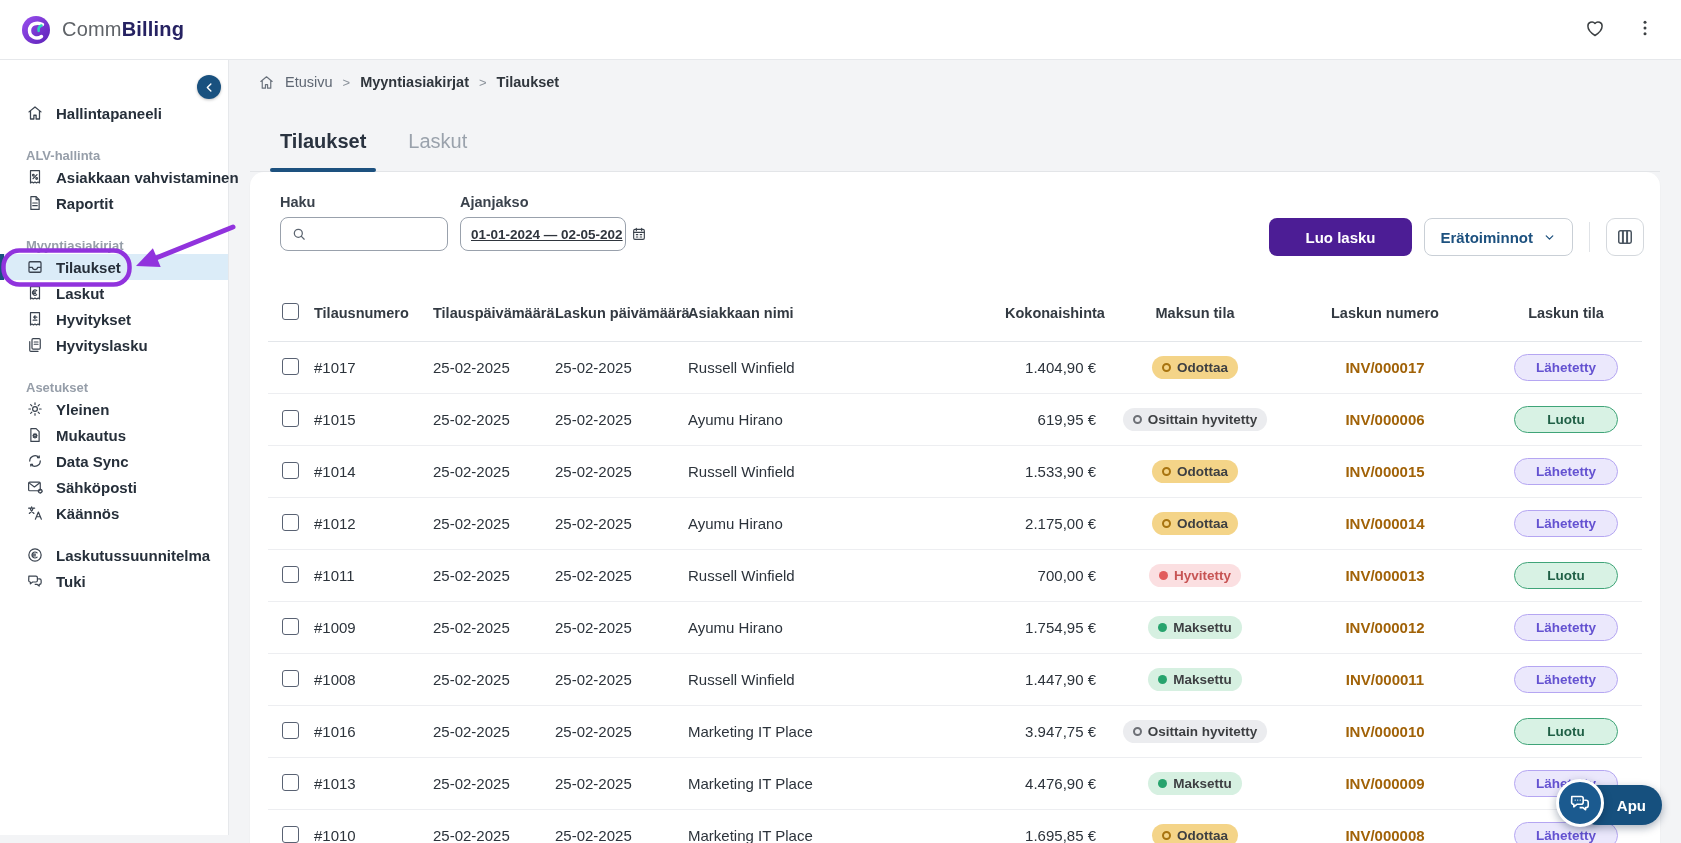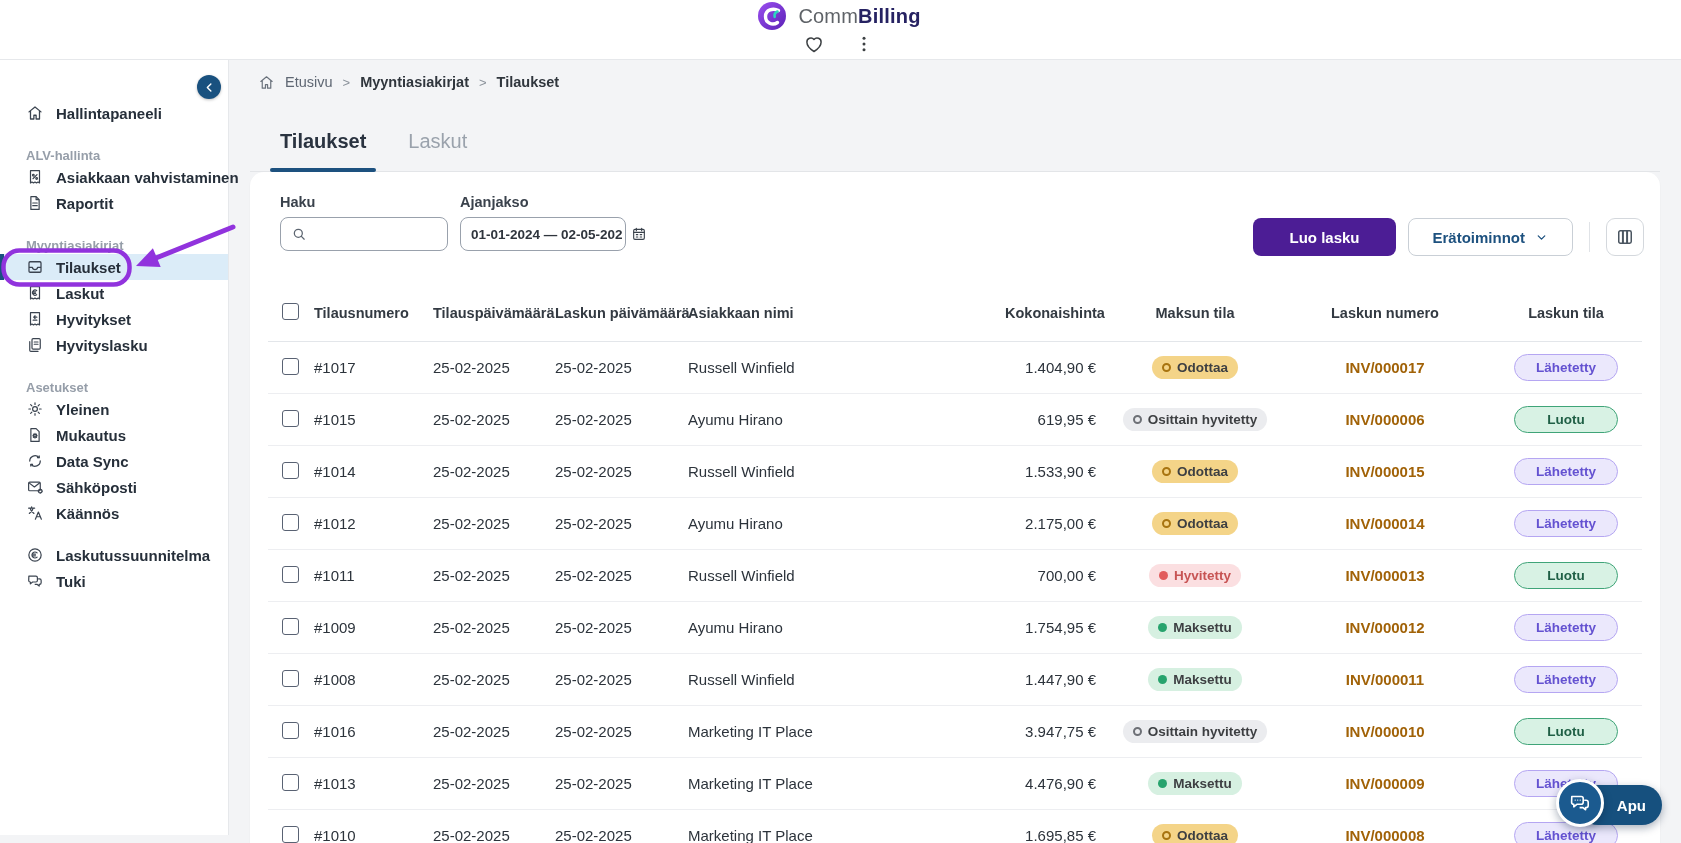--- a/index.html
+++ b/index.html
@@ -3,21 +3,21 @@
 <meta charset="utf-8">
 <style>
   html,body{margin:0;padding:0;background:#e9eaec;}
   .stage{position:relative;width:1681px;height:843px;overflow:hidden;background:#f3f4f6;
          font-family:"Liberation Sans","DejaVu Sans",sans-serif;-webkit-font-smoothing:antialiased;color:#2c333b;}
   .icon{display:inline-flex;align-items:center;justify-content:center;}
   .icon svg{display:block;}
 
   
   .topbar{position:absolute;left:0;top:0;width:100%;height:60px;background:#fff;border-bottom:1px solid #e6e8eb;
-          display:flex;align-items:center;justify-content:space-between;padding:0 24px 0 20px;box-sizing:border-box;z-index:5;flex-direction:column;}
+          display:flex;align-items:center;justify-content:space-between;padding:0 24px 0 20px;box-sizing:border-box;z-index:5;}
   .brand{display:flex;align-items:center;gap:10px;}
   .brand .logo svg{width:32px;height:32px;}
   .brand-text{font-size:20px;color:#5f6368;letter-spacing:.2px;}
   .brand-text b{color:#262262;font-weight:700;}
   .topbar-actions{display:flex;align-items:center;gap:26px;}
   .top-icon-btn{background:none;border:none;padding:2px;cursor:pointer;color:#3c4043;}
   .top-icon-btn svg{width:20px;height:20px;}
 
   
   .sidebar{position:absolute;left:0;top:60px;width:229px;bottom:8px;background:#fff;border-right:1px solid #e6e8eb;box-sizing:border-box;z-index:4;}
@@ -55,27 +55,27 @@
   
   .toolbar{position:relative;height:112px;}
   .filters{position:absolute;left:30px;top:22px;display:flex;gap:12px;}
   .field label{display:block;font-size:14.5px;font-weight:600;color:#3a424c;margin-bottom:7px;}
   .input{height:34px;border:1px solid #99a1ac;border-radius:8px;background:#fff;display:flex;align-items:center;
          padding:0 10px;box-sizing:border-box;}
   .search-box{width:168px;gap:6px;}
   .search-box .icon{width:16px;height:16px;color:#5c6570;}
   .search-box .icon svg{width:16px;height:16px;}
   .search-box input{border:none;outline:none;flex:1;min-width:0;font-size:14px;font-family:inherit;background:transparent;}
-  .date-box{width:166px;justify-content:space-between;gap:8px;font-size:13.5px;font-weight:600;color:#2f353d;cursor:pointer;white-space:nowrap;}
+  .date-box{width:166px;justify-content:space-between;gap:8px;font-size:13.5px;font-weight:600;color:#2f353d;cursor:pointer;white-space:nowrap;text-decoration:underline;}
   .date-box .icon{width:16px;height:16px;color:#3a424c;}
   .date-box .icon svg{width:16px;height:16px;}
   .actions{position:absolute;right:16px;top:46px;display:flex;align-items:center;gap:12px;}
   .btn-primary{height:38px;padding:0 36px;background:#4c1d95;color:#fff;font-weight:700;font-size:15px;border:none;
                border-radius:8px;cursor:pointer;font-family:inherit;}
-  .btn-outline{height:38px;padding:0 24px;background:#fff;border:1px solid #c9cfd6;border-radius:8px;color:#1d517f;
+  .btn-outline{height:38px;padding:0 16px;background:#fff;border:1px solid #c9cfd6;border-radius:8px;color:#1d517f;
                font-weight:700;font-size:15px;display:flex;align-items:center;gap:10px;cursor:pointer;font-family:inherit;}
   .btn-outline .icon{width:13px;height:13px;color:#1d517f;}
   .btn-outline .icon svg{width:13px;height:13px;}
   .v-divider{width:1px;height:30px;background:#e0e3e7;margin:0 4px;}
   .icon-btn{width:38px;height:38px;border:1px solid #d4d8dd;border-radius:9px;background:#fff;display:flex;align-items:center;
             justify-content:center;color:#4a5560;cursor:pointer;}
   .icon-btn .icon svg{width:20px;height:20px;}
 
   
   .table{margin:0 18px;}

